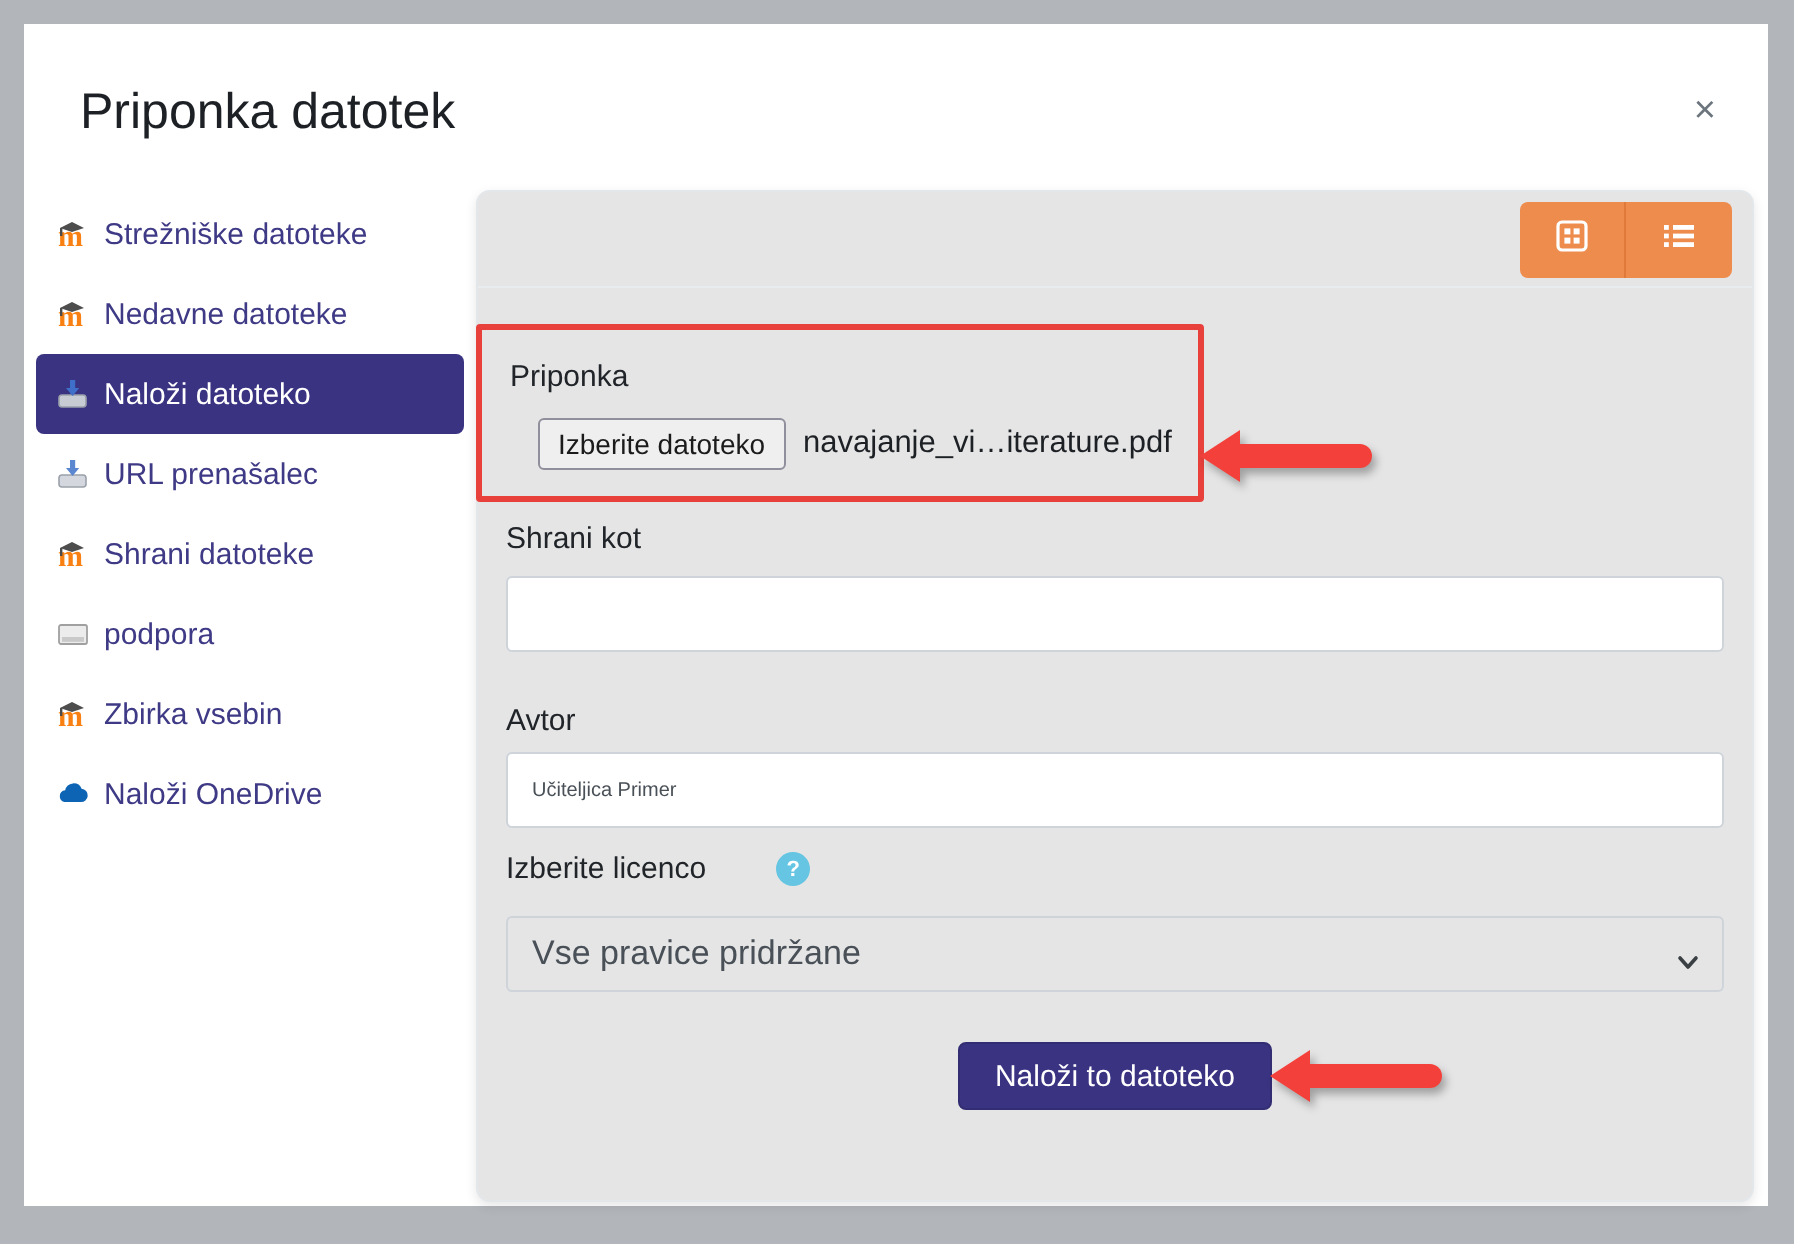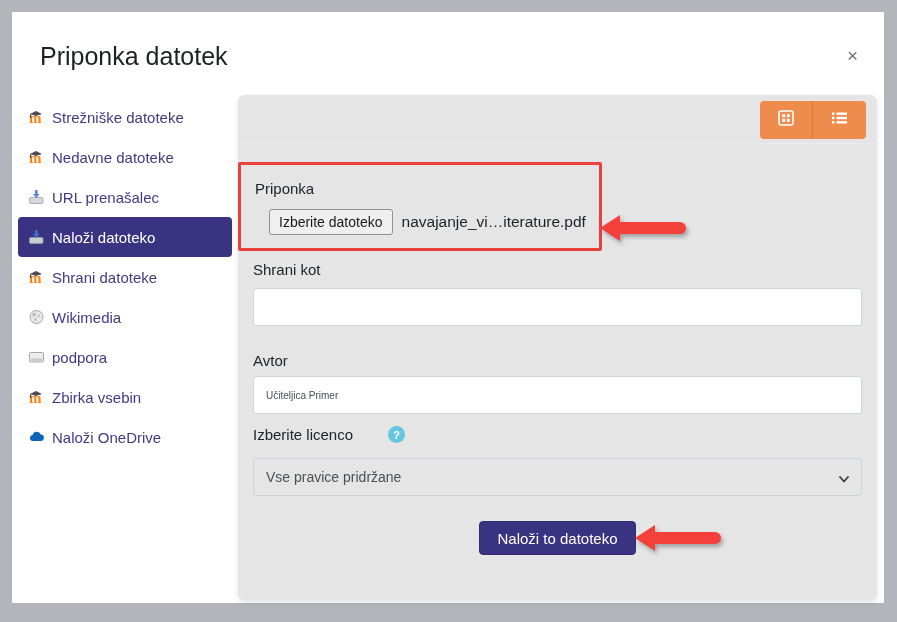--- a/index.html
+++ b/index.html
@@ -76,21 +76,21 @@
   .inp-author { margin-top:7px; }
   .lbl-license-row { margin-top:12px; display:flex; align-items:center;gap:27px; }
   .help-badge {
     width:17px; height:17px; border-radius:50%; background:#65c5e2;
     color:#fff; font-size:11px; font-weight:bold; display:inline-flex;
     align-items:center; justify-content:center; margin-left:8px; cursor:pointer;
   }
   .select {
     margin-top:15px; width:100%; height:38px; border:1px solid #ced4da;
     border-radius:3px; display:flex; align-items:center; padding:0 12px;
-    font-size:14px; color:#495057; cursor:pointer; position:relative;
+    font-size:17px; color:#495057; cursor:pointer; position:relative;
   }
   .select .chev { position:absolute; right:11px; top:13px; }
   .submit-row { margin-top:25px; display:flex; justify-content:center; position:relative; }
   .submit-btn {
     background:#393381; color:#fff; border:1px solid #332d74; border-radius:4px;
     height:34px; padding:0 17px; font-size:15px; cursor:pointer;
     font-family:"Liberation Sans", sans-serif;
   }
   
   .anno-box {
@@ -140,65 +140,53 @@
         <span class="ic">
           <svg width="17" height="16" viewBox="0 0 17 16">
               <text x="1" y="14" font-size="15" font-weight="bold" fill="#f98012" font-family="serif">m</text>
               <path d="M2 5 L8 2 L14 5 L8 7 Z" fill="#4d4d4d"></path>
               <rect x="2" y="5" width="1.2" height="4" fill="#4d4d4d"></rect>
             </svg>
         </span>
         <span>Nedavne datoteke</span>
       </div>
 
+      <div class="side-item active">
+        <span class="ic">
+          <svg width="17" height="16" viewBox="0 0 17 16">
+              <rect x="1.5" y="8.5" width="13.5" height="6" rx="1.5" fill="#c7ccd4" stroke="#9aa1ab" stroke-width="0.8"></rect>
+              <rect x="7" y="1" width="2.6" height="4.2" fill="#3f6fc9"></rect>
+              <path d="M5 5 L11.6 5 L8.3 9 Z" fill="#3f6fc9"></path>
+            </svg>
+        </span>
+        <span>Naloži datoteko</span>
+      </div>
+
       <div class="side-item">
         <span class="ic">
           <svg width="17" height="16" viewBox="0 0 17 16">
               <rect x="1.5" y="8.5" width="13.5" height="6" rx="1.5" fill="#d4d8de" stroke="#9aa1ab" stroke-width="0.8"></rect>
               <rect x="7" y="1" width="2.6" height="4.2" fill="#5b86d0"></rect>
               <path d="M5 5 L11.6 5 L8.3 9 Z" fill="#5b86d0"></path>
             </svg>
         </span>
         <span>URL prenašalec</span>
       </div>
 
-      <div class="side-item active">
-        <span class="ic">
-          <svg width="17" height="16" viewBox="0 0 17 16">
-              <rect x="1.5" y="8.5" width="13.5" height="6" rx="1.5" fill="#c7ccd4" stroke="#9aa1ab" stroke-width="0.8"></rect>
-              <rect x="7" y="1" width="2.6" height="4.2" fill="#3f6fc9"></rect>
-              <path d="M5 5 L11.6 5 L8.3 9 Z" fill="#3f6fc9"></path>
-            </svg>
-        </span>
-        <span>Naloži datoteko</span>
-      </div>
-
       <div class="side-item">
         <span class="ic">
           <svg width="17" height="16" viewBox="0 0 17 16">
               <text x="1" y="14" font-size="15" font-weight="bold" fill="#f98012" font-family="serif">m</text>
               <path d="M2 5 L8 2 L14 5 L8 7 Z" fill="#4d4d4d"></path>
               <rect x="2" y="5" width="1.2" height="4" fill="#4d4d4d"></rect>
             </svg>
         </span>
         <span>Shrani datoteke</span>
       </div>
 
-      <div class="side-item">
-        <span class="ic">
-          <svg width="17" height="16" viewBox="0 0 17 16">
-              <circle cx="8.5" cy="8" r="6.5" fill="#ececec" stroke="#9a9a9a" stroke-width="0.9"></circle>
-              <circle cx="6" cy="5.5" r="1.6" fill="#b3b3b3"></circle>
-              <circle cx="11" cy="7" r="1.4" fill="#c4c4c4"></circle>
-              <circle cx="7.5" cy="10.5" r="1.5" fill="#bdbdbd"></circle>
-              <path d="M8.5 1.5 v13 M2 8 h13" stroke="#d7d7d7" stroke-width="0.7"></path>
-            </svg>
-        </span>
-        <span>Wikimedia</span>
-      </div>
 
       <div class="side-item">
         <span class="ic">
           <svg width="17" height="16" viewBox="0 0 17 16">
               <rect x="1.5" y="3.5" width="14" height="9.5" rx="1" fill="#ececec" stroke="#a0a0a0" stroke-width="0.9"></rect>
               <rect x="3" y="9.5" width="11" height="2.4" fill="#c9c9c9"></rect>
             </svg>
         </span>
         <span>podpora</span>
       </div>

